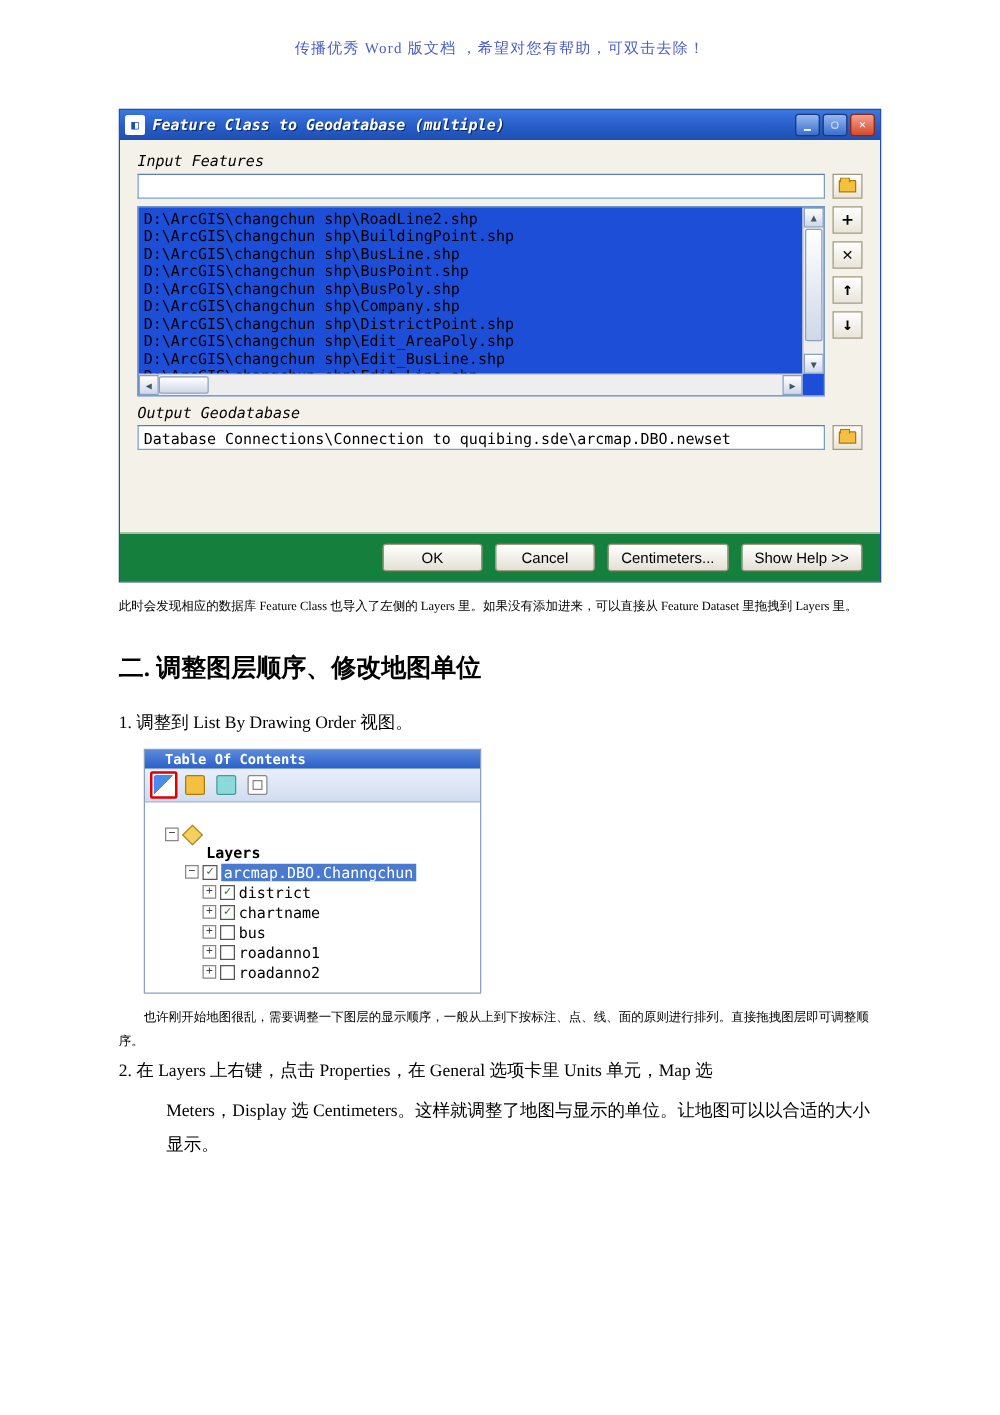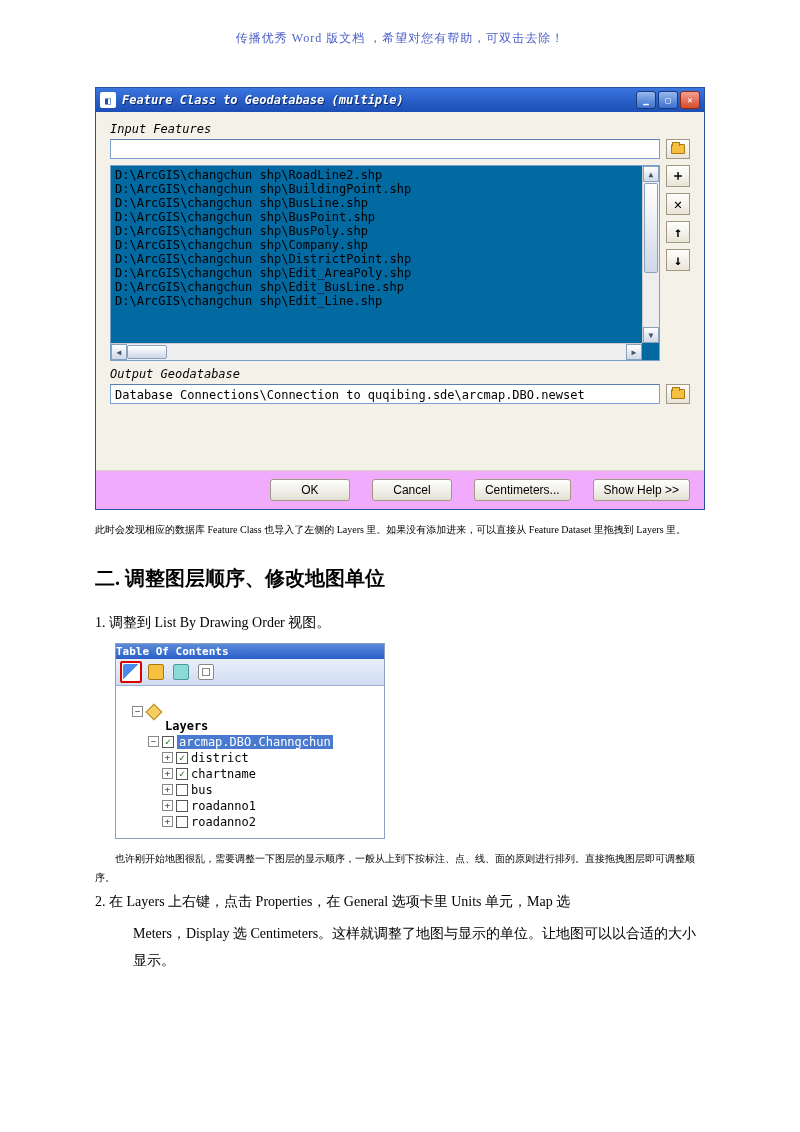--- a/index.html
+++ b/index.html
@@ -18,52 +18,52 @@
   
   .dialog-body { background: #f4f2e8; padding: 10px 14px 16px 14px; }
   .label-row { font-family: "SimSun",monospace; font-size: 12px; margin-bottom: 3px; font-style: italic; }
   .input-row { display: flex; gap: 6px; margin-bottom: 6px; align-items: center; }
   .input-box { flex: 1; height: 20px; background: #fff; border: 1px solid #7a9ed0; border-top-color: #5a7eb0; }
   .browse-btn { width: 24px; height: 20px; background: linear-gradient(to bottom,#fff,#e8e4d8); border: 1px solid #a09a84; display: flex; align-items: center; justify-content: center; cursor: pointer; }
   .folder-icon { width: 14px; height: 10px; background: #f5c040; border: 1px solid #aa7a10; border-radius: 1px 1px 0 0; position: relative; }
   .folder-icon::before { content: ""; position: absolute; top: -3px; left: 0; width: 6px; height: 3px; background: #f5c040; border: 1px solid #aa7a10; border-bottom: none; border-radius: 1px 1px 0 0; }
   
   .list-section { display: flex; gap: 6px; }
-  .file-list { flex: 1; background: #0369a1; border: 1px solid #7a9ed0; height: 196px; overflow: hidden; position: relative; }
+  .file-list { flex: 1; background: #1d4ed8; border: 1px solid #7a9ed0; height: 152px; overflow: hidden; position: relative; }
   .file-list-inner { padding: 2px 4px; font-size: 12px; line-height: 14px; font-family: "SimSun","NSimSun",monospace; }
   .file-list-inner div { white-space: nowrap; }
   .list-scroll-v { position: absolute; right: 0; top: 0; bottom: 17px; width: 17px; background: #eee; border-left: 1px solid #ccc; }
   .scroll-arrow, .scroll-thumb { background: linear-gradient(to bottom,#fff,#cfd8e8); border: 1px solid #8aa0c0; }
   .scroll-arrow { height: 16px; display: flex; align-items: center; justify-content: center; font-size: 8px; color: #456; }
   .scroll-thumb { position: absolute; left: 1px; right: 1px; top: 17px; height: 90px; border-radius: 2px; }
   .scroll-arrow.bottom { position: absolute; bottom: 0; left: 0; right: 0; }
   .list-scroll-h { position: absolute; left: 0; right: 17px; bottom: 0; height: 17px; background: #eee; border-top: 1px solid #ccc; display: flex; }
   .list-scroll-h .scroll-arrow { width: 16px; height: auto; }
   .hthumb { flex: 0 0 40px; background: linear-gradient(to bottom,#fff,#cfd8e8); border: 1px solid #8aa0c0; margin: 1px 0; border-radius: 2px; }
   .hspace { flex: 1; }
   
   .side-btns { display: flex; flex-direction: column; gap: 6px; }
   .sq-btn { width: 24px; height: 22px; background: linear-gradient(to bottom,#fff,#e8e4d8); border: 1px solid #a09a84; display: flex; align-items: center; justify-content: center; cursor: pointer; font-size: 14px; font-weight: bold; }
   
   .out-input { display: flex; gap: 6px; }
   .out-input .input-box { padding: 2px 4px; font-size: 12px; height: 20px; line-height: 16px; font-family: "SimSun",monospace; }
   
-  .button-bar { background: #f0abfc; border-top: 1px solid #d8d4c0; padding: 8px 14px; display: flex; justify-content: flex-end; gap: 22px; }
+  .button-bar { background: #15803d; border-top: 1px solid #d8d4c0; padding: 8px 14px; display: flex; justify-content: flex-end; gap: 10px; }
   .dlg-btn { min-width: 80px; height: 22px; background: linear-gradient(to bottom,#fff,#e4e0d4); border: 1px solid #a09a84; border-radius: 3px; font-size: 12px; cursor: pointer; padding: 0 10px; }
   
   .body-text { font-size: 10px; line-height: 1.9; margin-top: 10px; font-family: SimSun, "Microsoft YaHei", serif; }
   .body-text.indent { text-indent: 2em; }
   
   h2.section { font-size: 20px; font-weight: bold; margin: 26px 0 18px 0; font-family: SimSun, serif; }
   
   .num-item { font-size: 14px; line-height: 1.9; margin-bottom: 6px; font-family: SimSun, serif; }
   
   
   .toc-panel { border: 1px solid #8aa0c0; width: 270px; font-family: "SimSun",monospace; font-size: 12px; background: #fff; margin-bottom: 10px; margin-left: 20px; }
-  .toc-header { background: linear-gradient(to bottom,#5a8ada,#2a5fc9); color: #fff; font-size: 11px; padding: 1px 0; font-weight: bold; }
+  .toc-header { background: linear-gradient(to bottom,#5a8ada,#2a5fc9); color: #fff; font-size: 11px; padding: 1px 16px; font-weight: bold; }
   .toc-toolbar { background: linear-gradient(to bottom,#eaf0fa,#d0dcf0); padding: 2px 4px; display: flex; gap: 3px; align-items: center; border-bottom: 1px solid #a0b0d0; }
   .tool-btn { width: 22px; height: 22px; display: flex; align-items: center; justify-content: center; cursor: pointer; border-radius: 2px; }
   .tool-btn.active { border: 2px solid #d00; background: #fff; }
   .tool-icon { width: 16px; height: 16px; border-radius: 2px; }
   .tool1 { background: linear-gradient(135deg,#4a8aea 50%,#fff 50%); }
   .tool2 { background: #f5c040; border: 1px solid #aa7a10; }
   .tool3 { background: #8adada; border: 1px solid #4a9a9a; }
   .tool4 { background: #fff; border: 1px solid #888; position: relative; }
   .tool4::after { content: ""; position: absolute; inset: 3px; border: 1px solid #888; }
   

